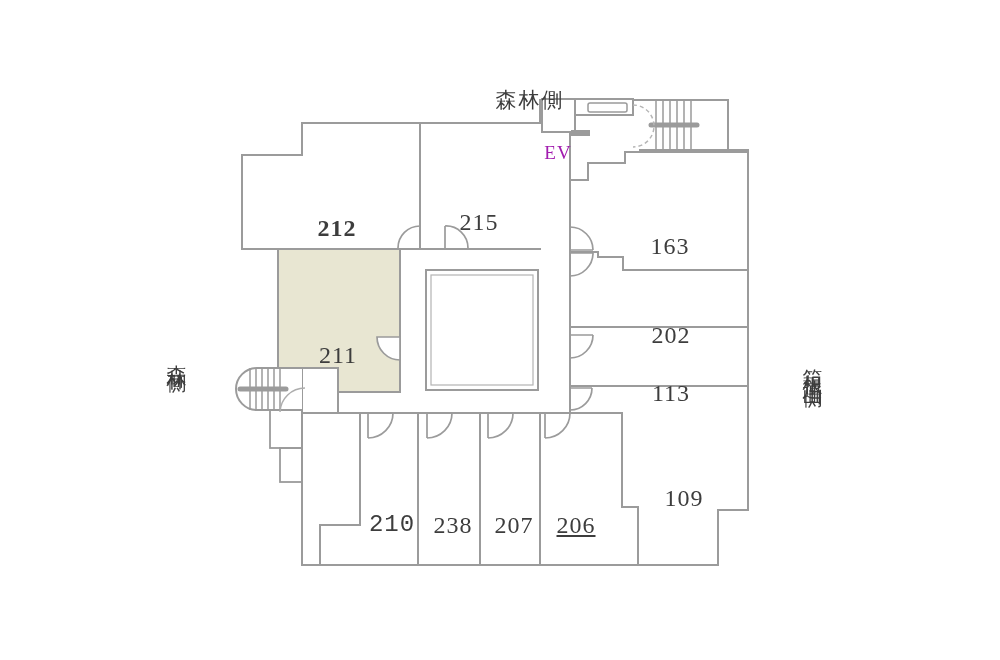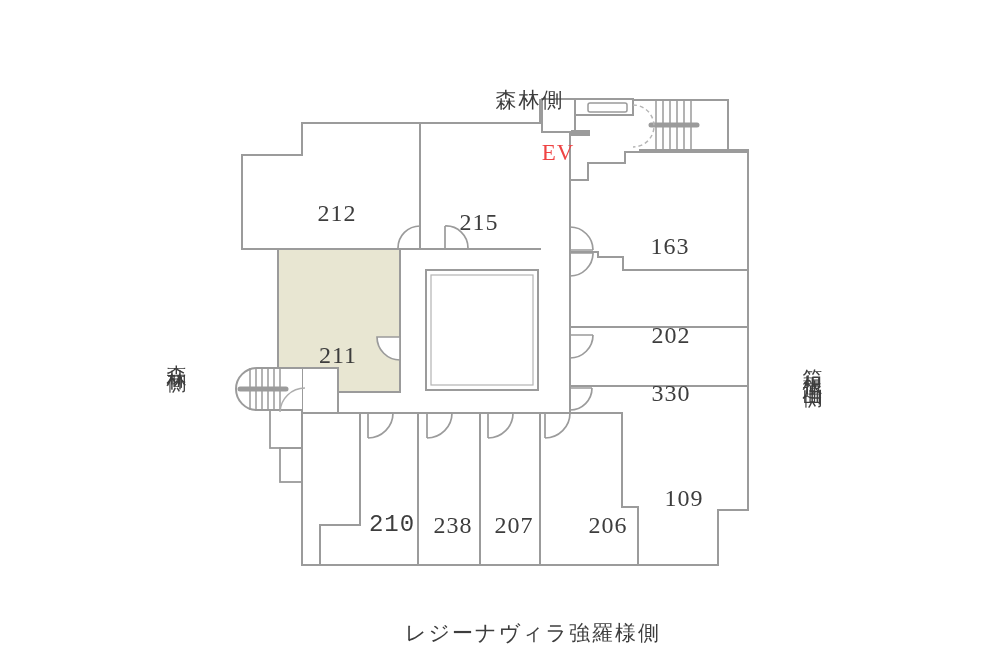--- a/index.html
+++ b/index.html
@@ -12,21 +12,21 @@
     position:absolute;transform:translate(-50%,-50%);
     font-family:"Liberation Serif","DejaVu Serif",serif;
     color:#3d3d3d;white-space:nowrap;line-height:1;user-select:none;margin-top:36px;
   }
   .room-no{font-size:24px;letter-spacing:1px;}
   .side{font-size:21px;letter-spacing:2px;}
   .side-v{
     writing-mode:vertical-rl;text-orientation:upright;
     font-size:20px;letter-spacing:5px;white-space:nowrap;
   }
-  .ev{font-size:23px;color:#ef4444;letter-spacing:1px;}
+  .ev{font-size:19px;color:#a21caf;letter-spacing:1px;}
 </style>
 </head>
 <body>
 
 <div id="stage">
 
   <svg id="plan-svg" width="1000" height="660" viewBox="0 0 1000 660">
 
     <g fill="transparent" stroke="none">
       <polygon points="570,180 588,180 588,163 625,163 625,152 748,152 748,270 623,270 623,257 598,257 598,252 570,252"></polygon>
@@ -107,30 +107,29 @@
       <path d="M427 413 V438 M427 438 A25 25 0 0 0 452 413"></path>
       <path d="M488 413 V438 M488 438 A25 25 0 0 0 513 413"></path>
       <path d="M545 413 V438 M545 438 A25 25 0 0 0 570 413"></path>
     </g>
 
     <path d="M400 337 H377 A23 23 0 0 0 400 360 Z" fill="#ffffff" stroke="#9b9b9b" stroke-width="1.7"></path>
   </svg>
 
   <div class="lbl room-no" style="left:670px;top:210px;">163</div>
   <div class="lbl room-no" style="left:671px;top:299px;">202</div>
-  <div class="lbl room-no" style="left:671px;top:357px;">330</div>
+  <div class="lbl room-no" style="left:671px;top:357px;">113</div>
   <div class="lbl room-no" style="left:684px;top:462px;">109</div>
-  <div class="lbl room-no" style="left:608px;top:489px;">206</div>
+  <div class="lbl room-no" style="left:576px;top:489px;text-decoration:underline;">206</div>
   <div class="lbl room-no" style="left:514px;top:489px;">207</div>
   <div class="lbl room-no" style="left:453px;top:489px;">238</div>
   <div class="lbl room-no" style="left:392px;top:489px;font-family:Liberation Mono, monospace;">210</div>
   <div class="lbl room-no" style="left:338px;top:319px;">211</div>
-  <div class="lbl room-no" style="left:337px;top:177px;">212</div>
+  <div class="lbl room-no" style="left:337px;top:192px;font-weight:bold;">212</div>
   <div class="lbl room-no" style="left:479px;top:186px;">215</div>
 
   <div class="lbl ev" style="left:558px;top:116px;">EV</div>
 
   <div class="lbl side" style="left:530px;top:64px;">森林側</div>
-  <div class="lbl side" style="left:533px;top:597px;">レジーナヴィラ強羅様側</div>
   <div class="lbl side-v" style="left:177px;top:320px;">森林側</div>
   <div class="lbl side-v" style="left:813px;top:330px;">箱根連山側</div>
 
 </div>
 
 </body></html>

